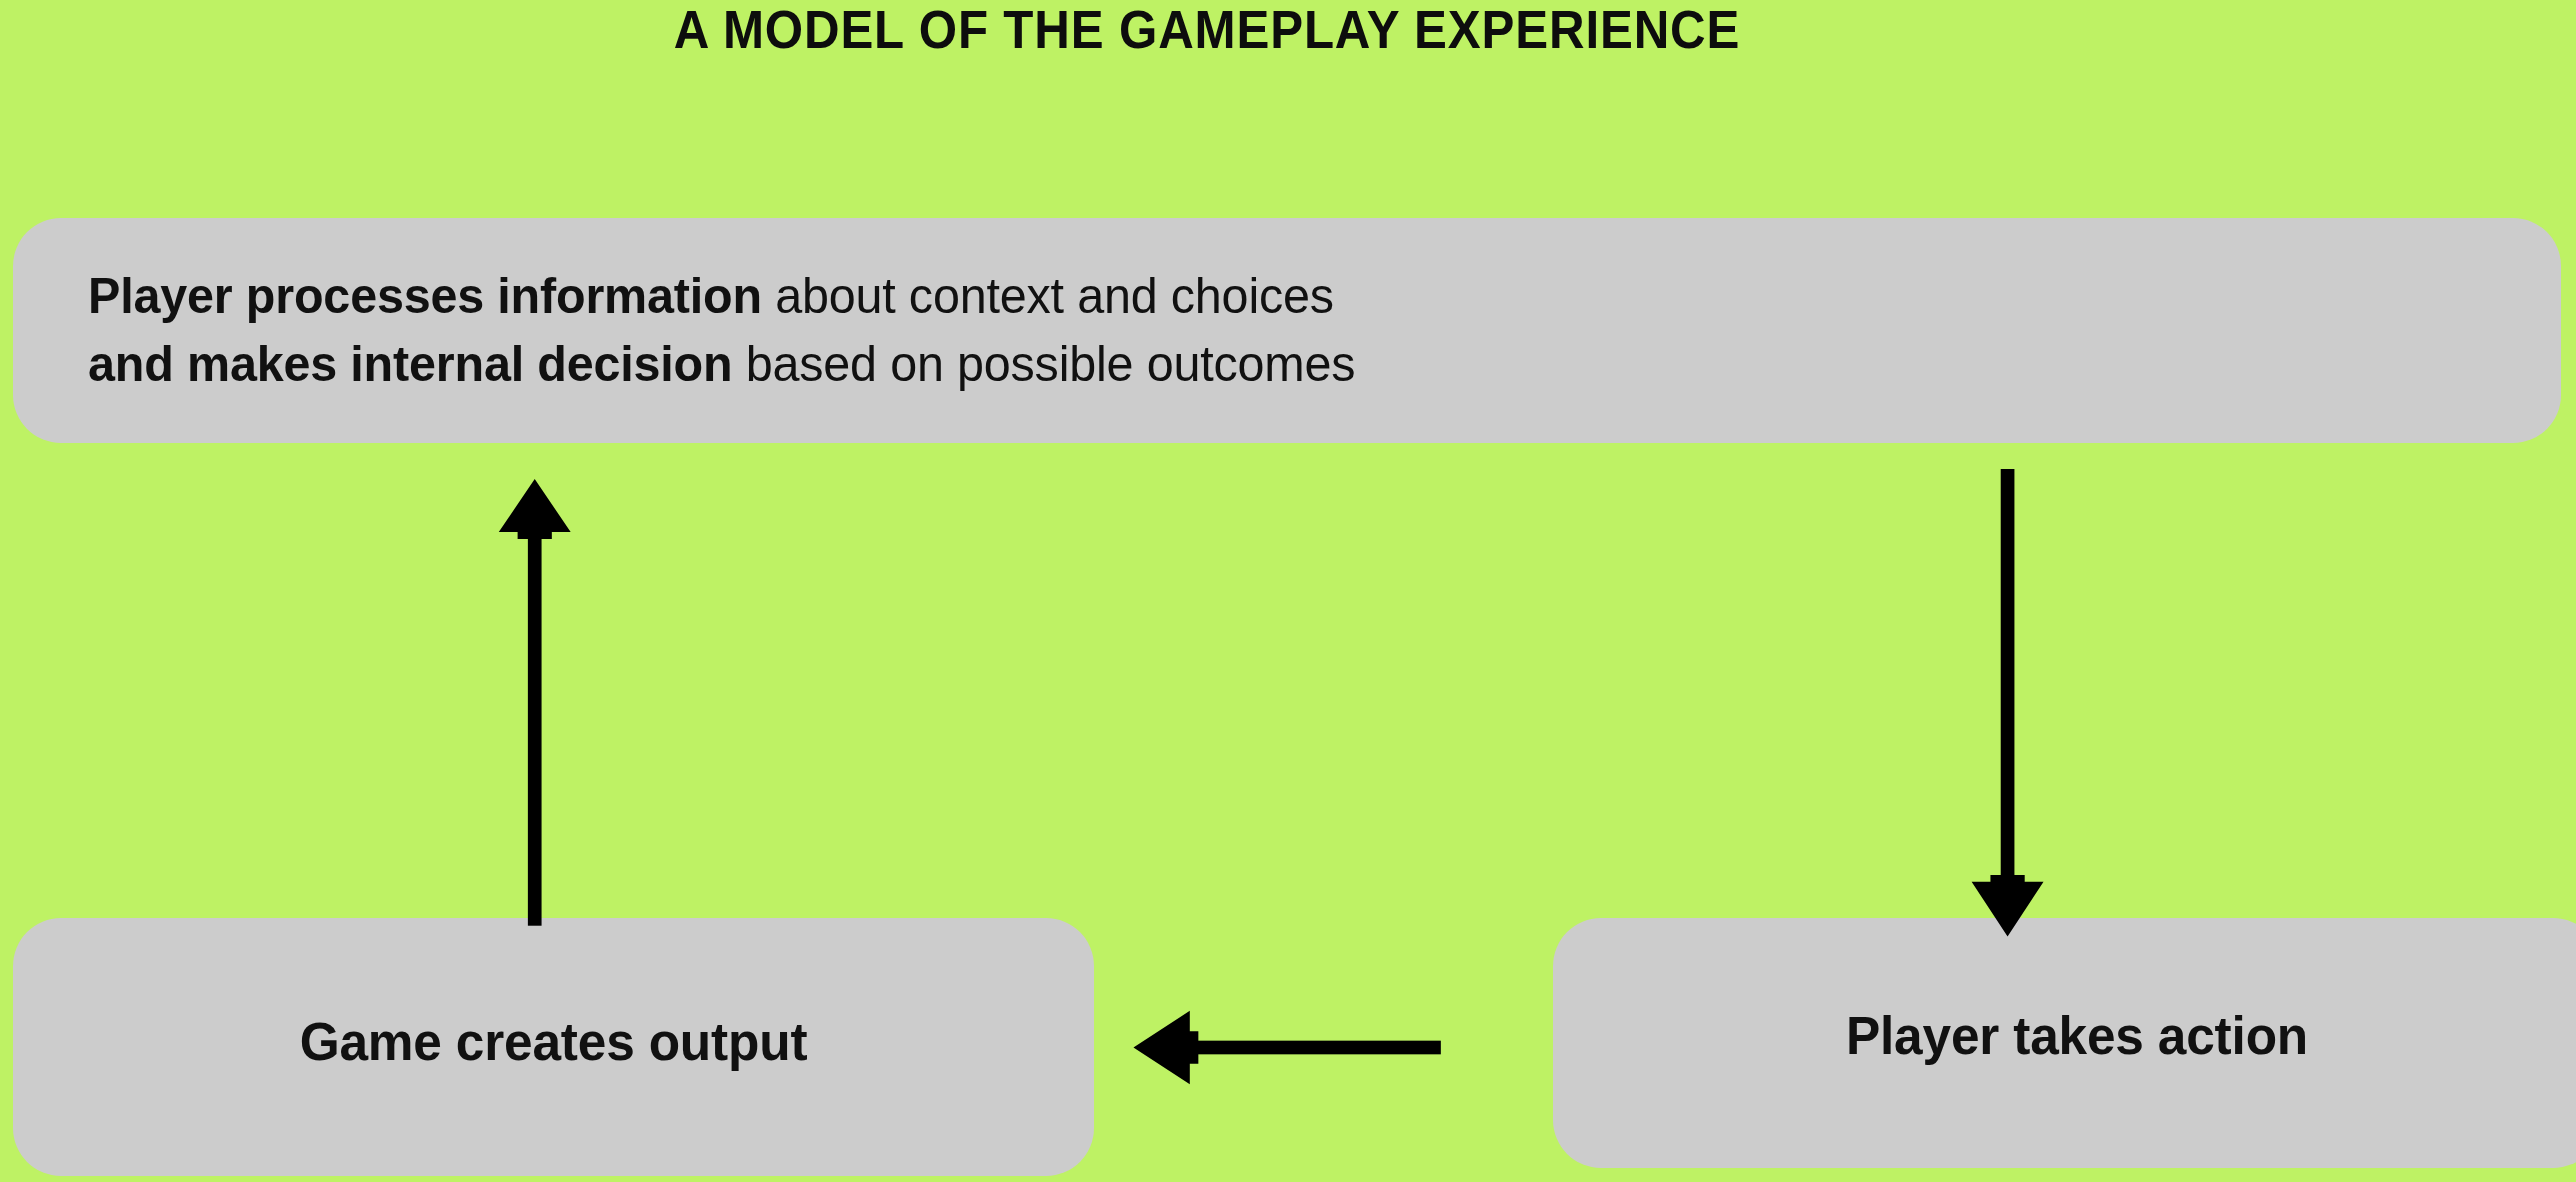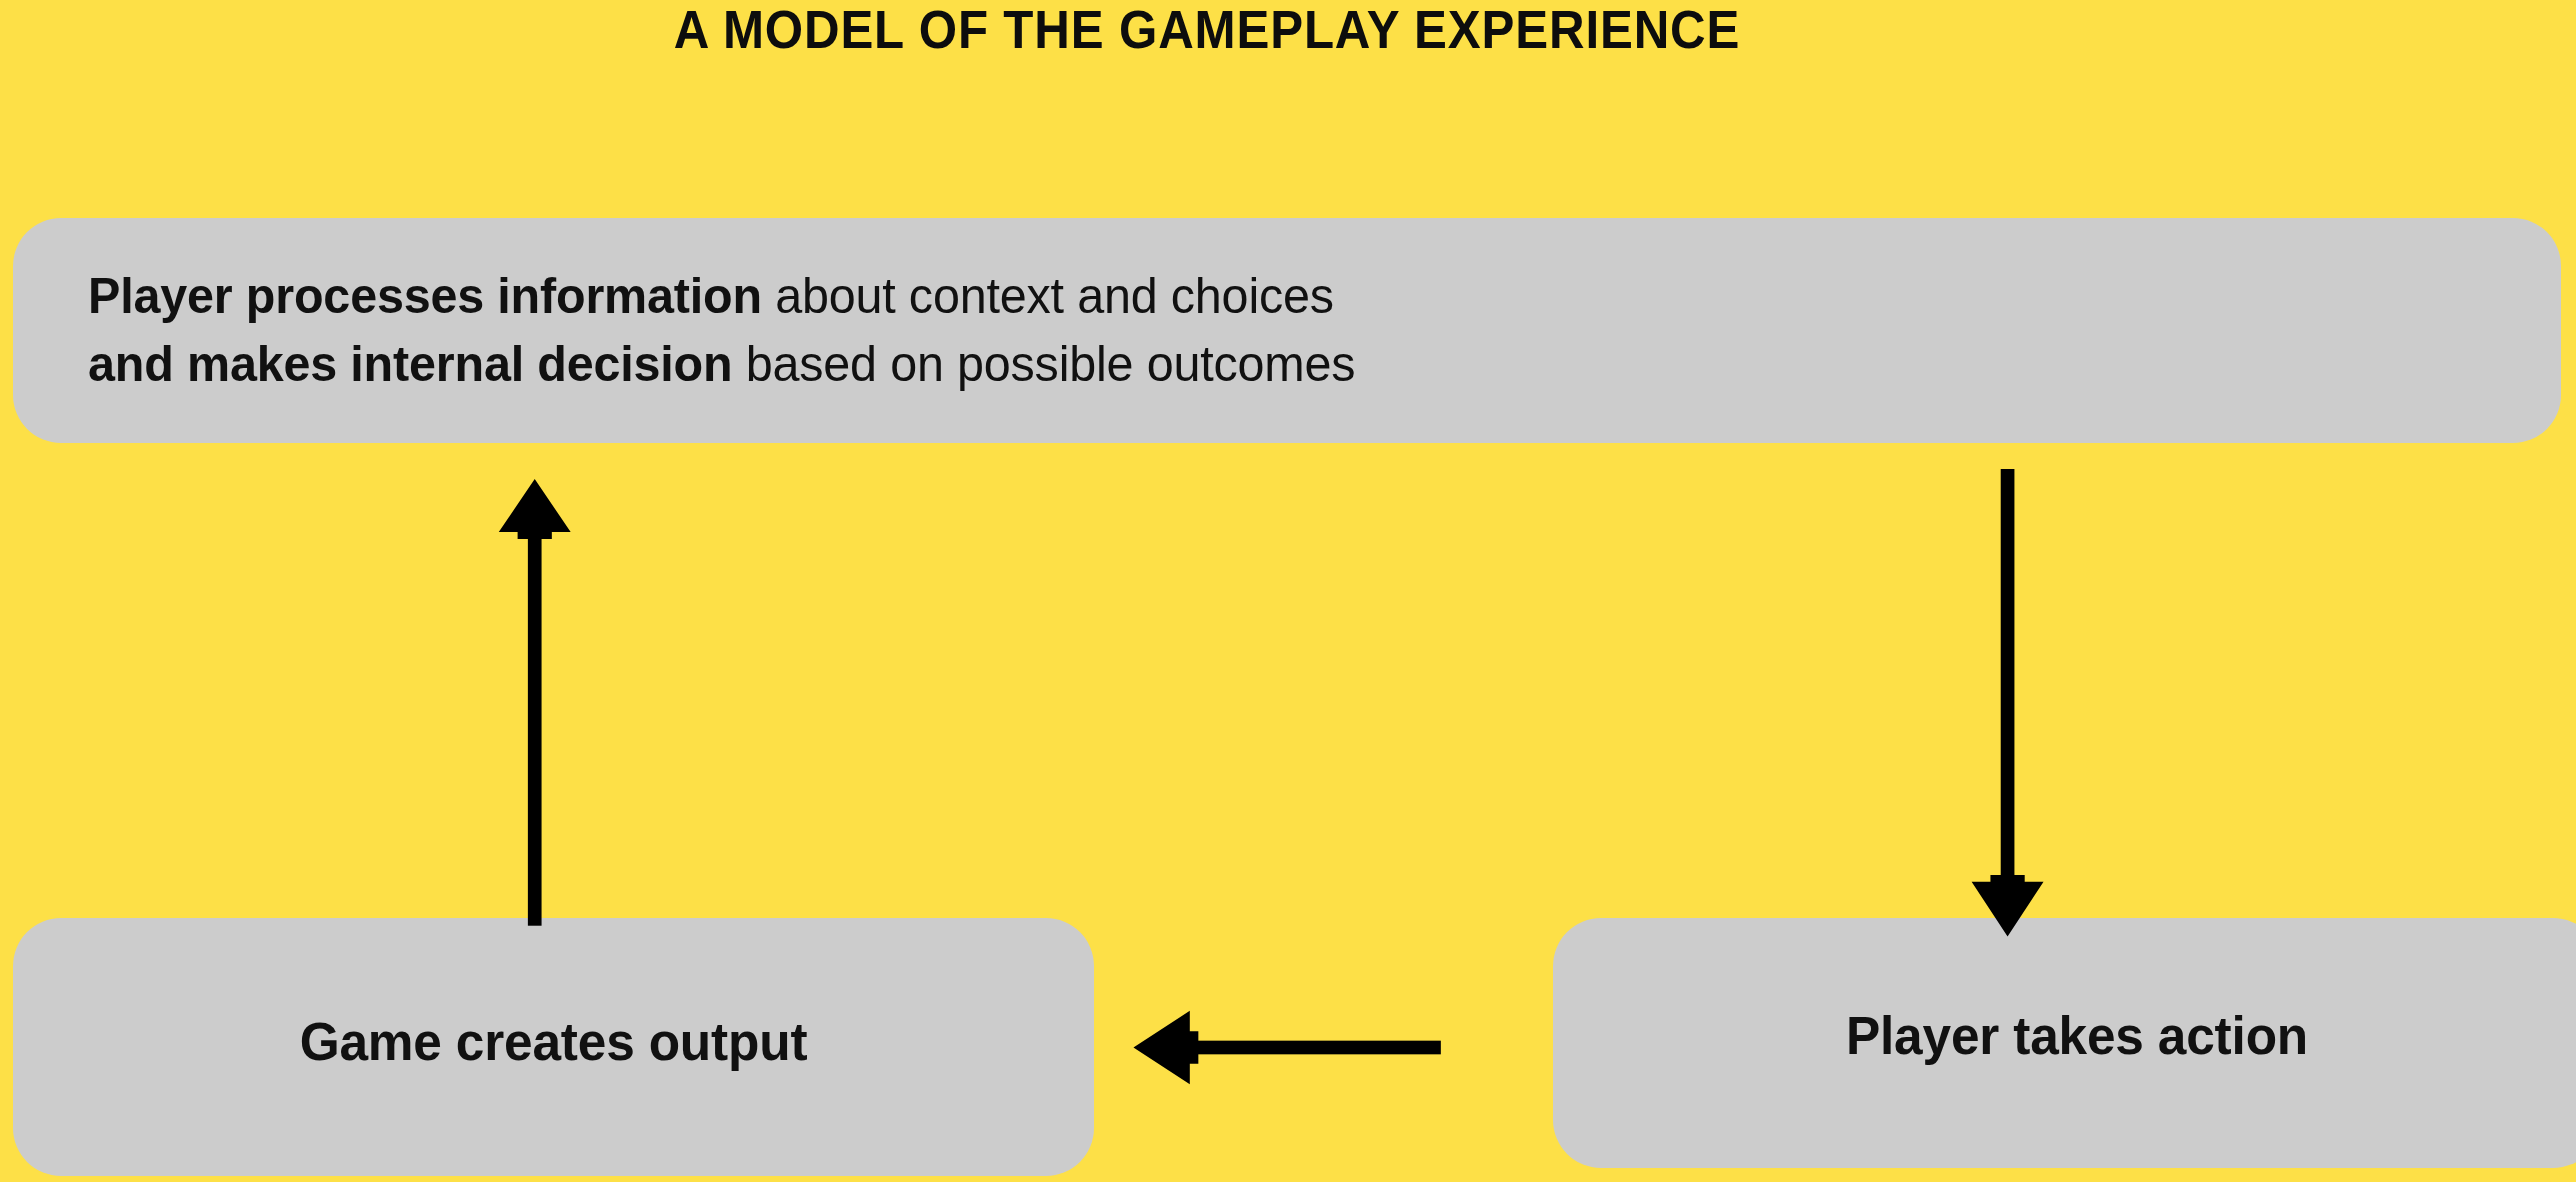--- a/index.html
+++ b/index.html
@@ -7,21 +7,21 @@
     padding: 0;
     background: #ffffff;
   }
   body {
     font-family: "Liberation Sans", "DejaVu Sans", sans-serif;
   }
   #canvas {
     position: relative;
     width: 2576px;
     height: 1182px;
-    background: #fde047;
+    background: #bef264;
     overflow: hidden;
   }
 
   
   .diagram-title {
     position: absolute;
     left: 0;
     top: 1.7px;
     width: 2414px;
     text-align: center;

